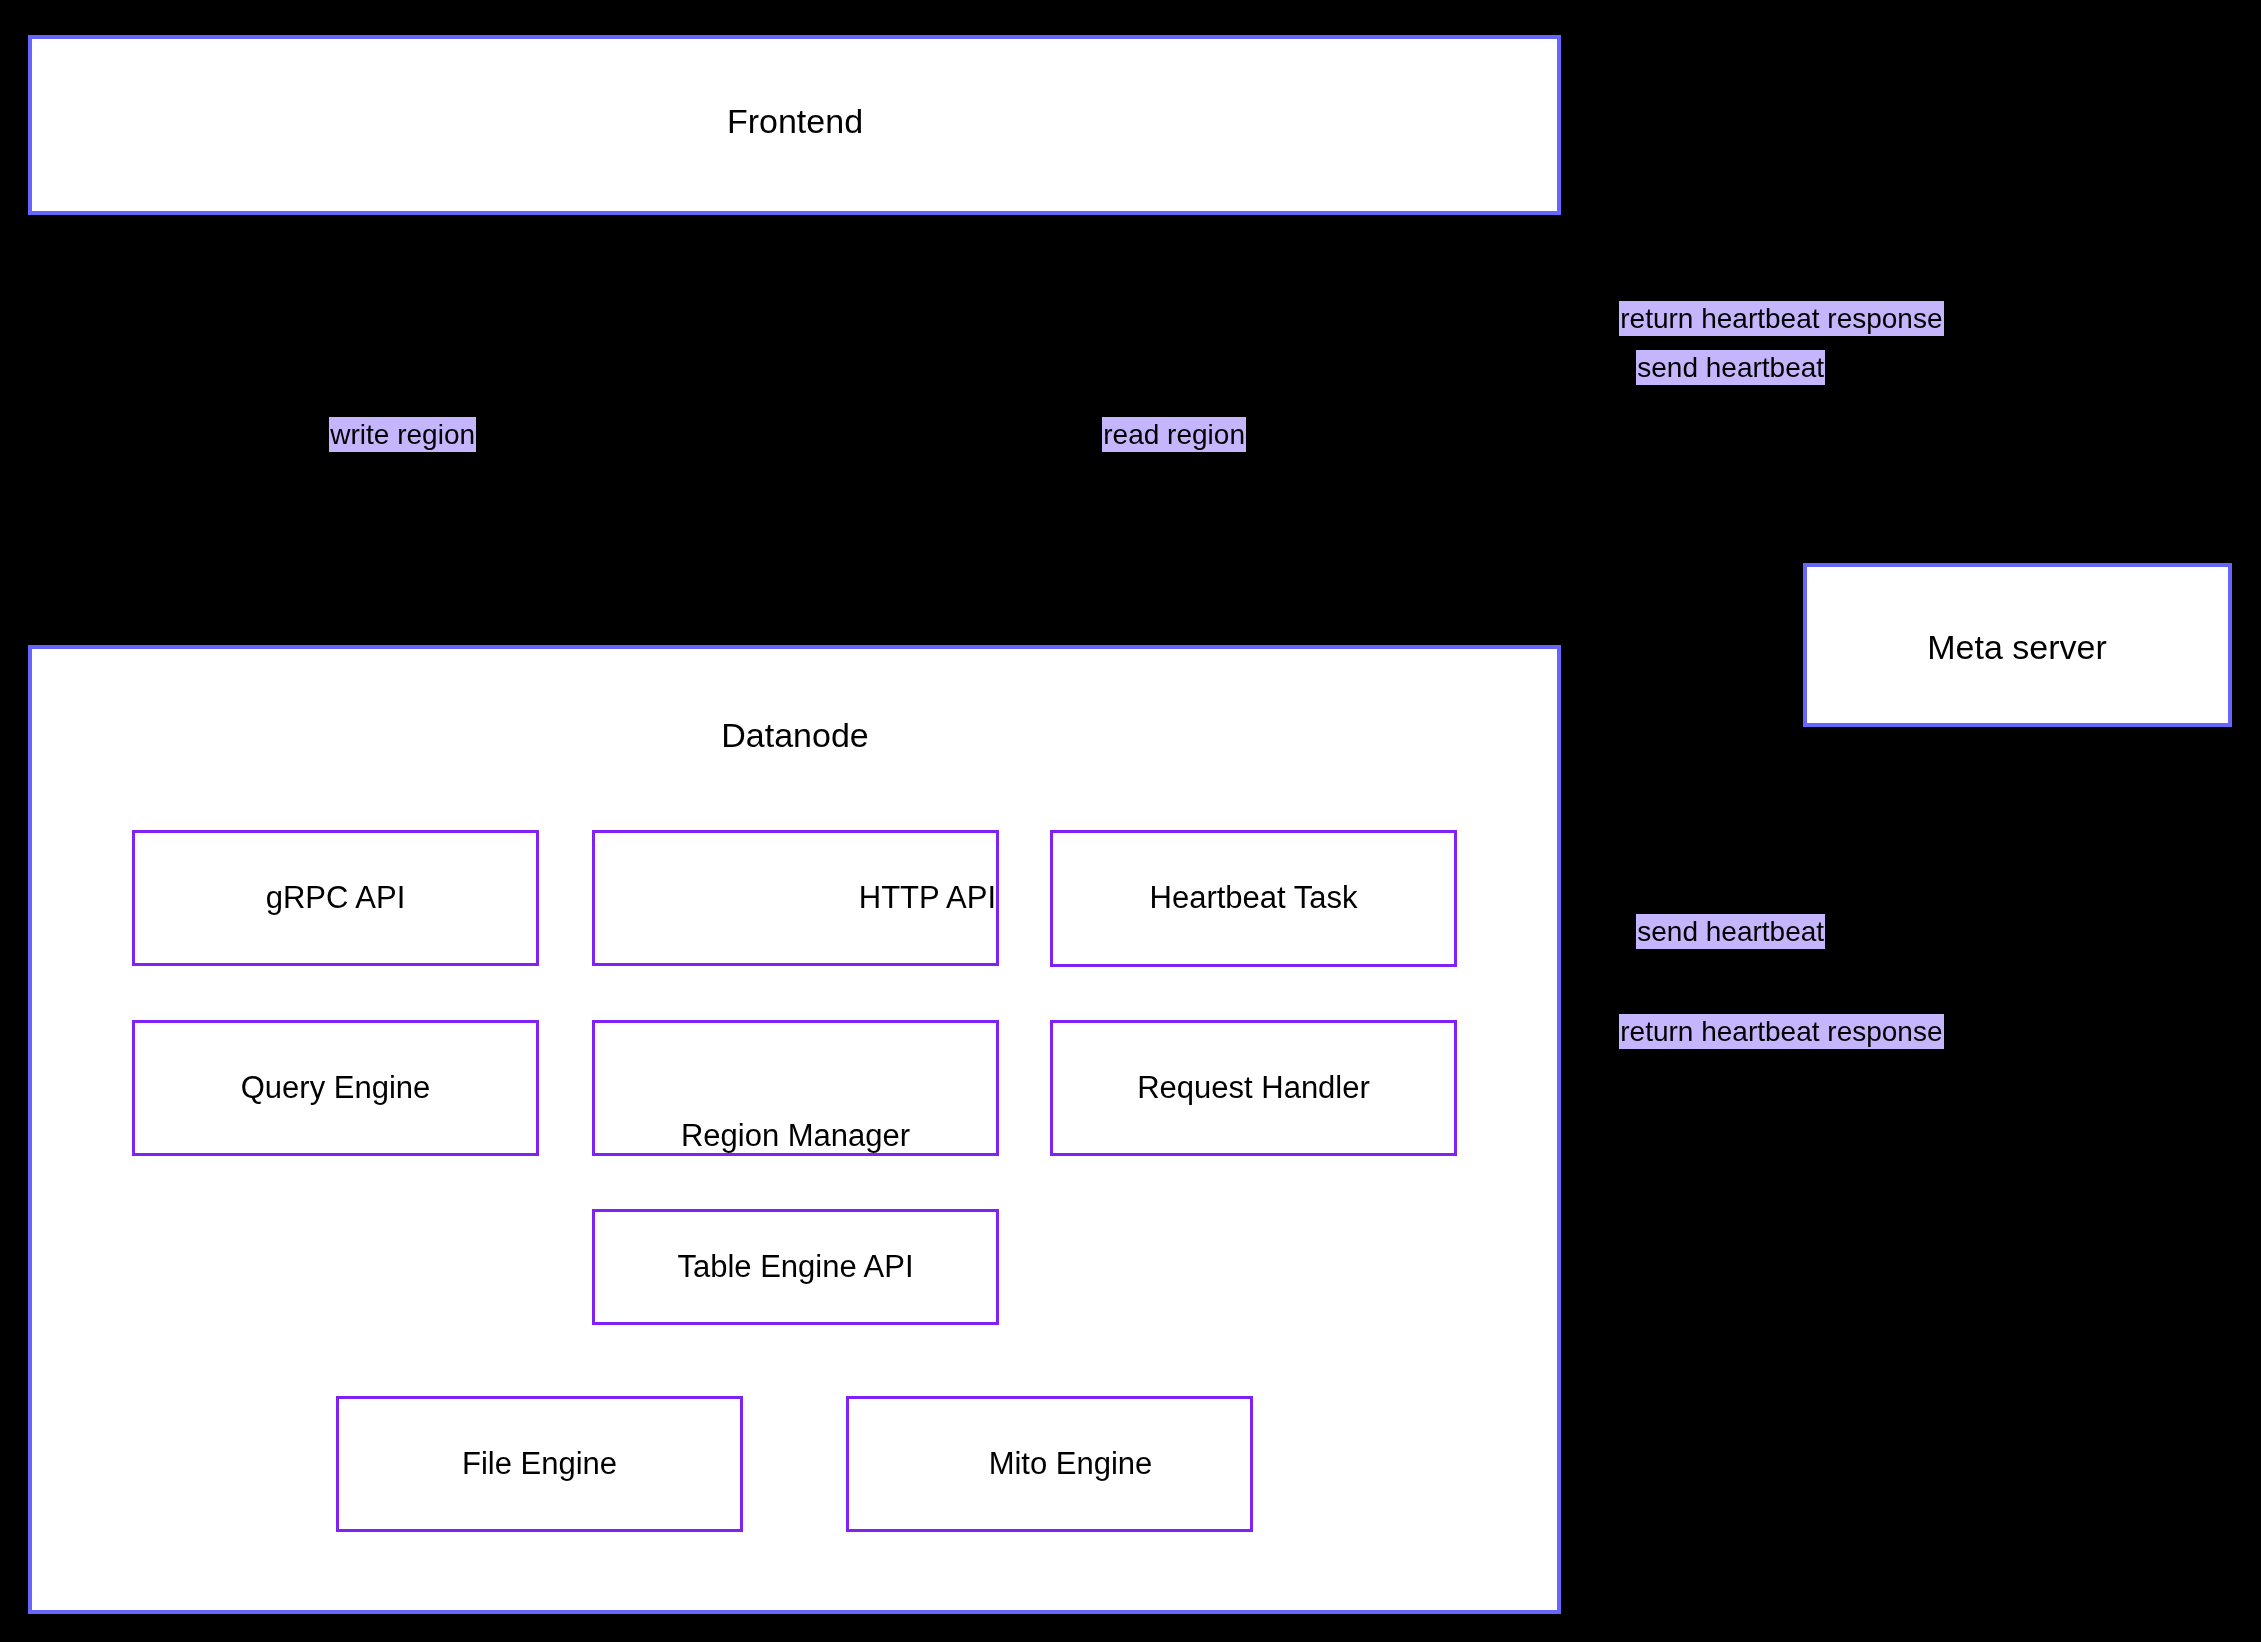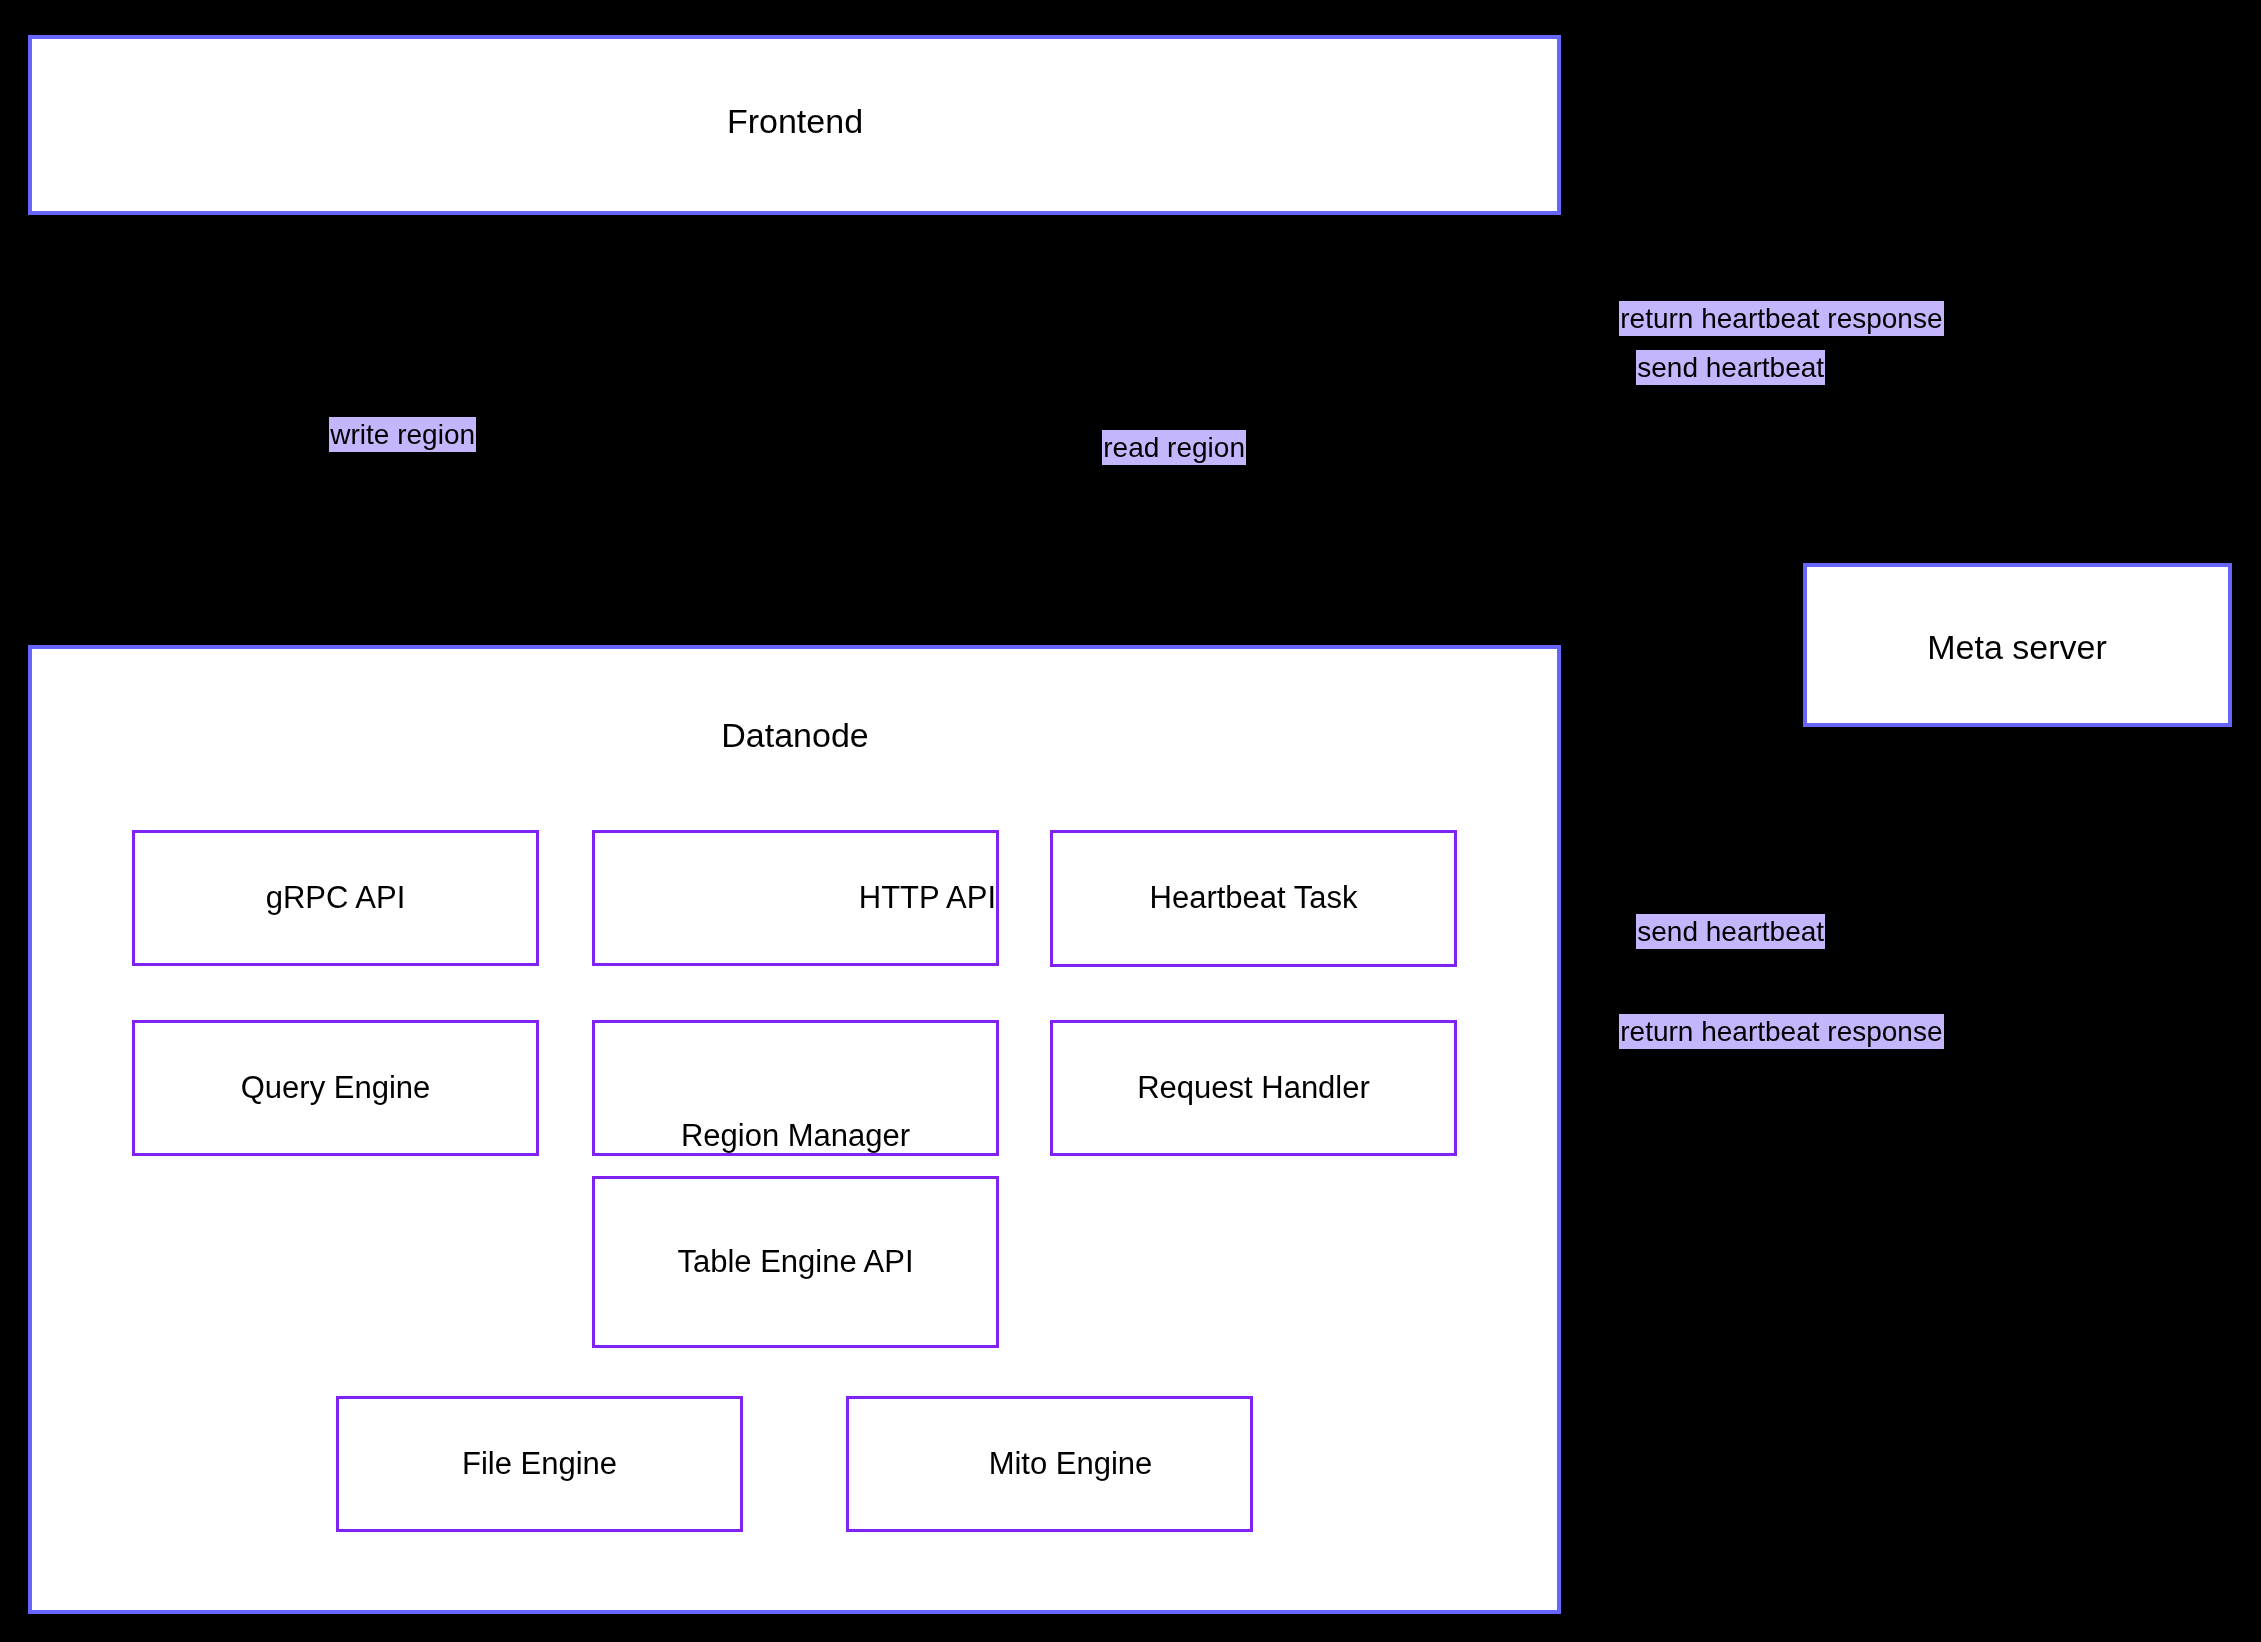--- a/index.html
+++ b/index.html
@@ -133,39 +133,39 @@
   </div>
 
   <div class="comp-box" style="left:592px; top:1020px; width:407px; height:136px;align-items:flex-end;">
     <span class="comp-label">Region Manager</span>
   </div>
 
   <div class="comp-box" style="left:1050px; top:1020px; width:407px; height:136px;">
     <span class="comp-label">Request Handler</span>
   </div>
 
-  <div class="comp-box" style="left:592px; top:1176px; width:407px; height:172px;">
+  <div class="comp-box" style="left:592px; top:1209px; width:407px; height:116px;">
     <span class="comp-label">Table Engine API</span>
   </div>
 
   <div class="comp-box" style="left:336px; top:1396px; width:407px; height:136px;">
     <span class="comp-label">File Engine</span>
   </div>
 
   <div class="comp-box" style="left:846px; top:1396px; width:407px; height:136px;padding-left:42px;">
     <span class="comp-label">Mito Engine</span>
   </div>
 
   <div class="node-box" style="left:1803px; top:563px; width:429px; height:164px;">
   </div>
   <div class="box-title" style="left:2017px; top:628px;">Meta server</div>
 
   <div class="edge-label" style="left:329px; top:417px;">write region</div>
 
-  <div class="edge-label" style="left:1102px; top:417px;margin-top:13px;">read region</div>
+  <div class="edge-label" style="left:1102px; top:417px;">read region</div>
 
   <div class="edge-label" style="left:1619px; top:301px;">return heartbeat response</div>
 
   <div class="edge-label" style="left:1636px; top:350px;">send heartbeat</div>
 
   <div class="edge-label" style="left:1636px; top:914px;">send heartbeat</div>
 
   <div class="edge-label" style="left:1619px; top:1014px;">return heartbeat response</div>
 
 </div>

